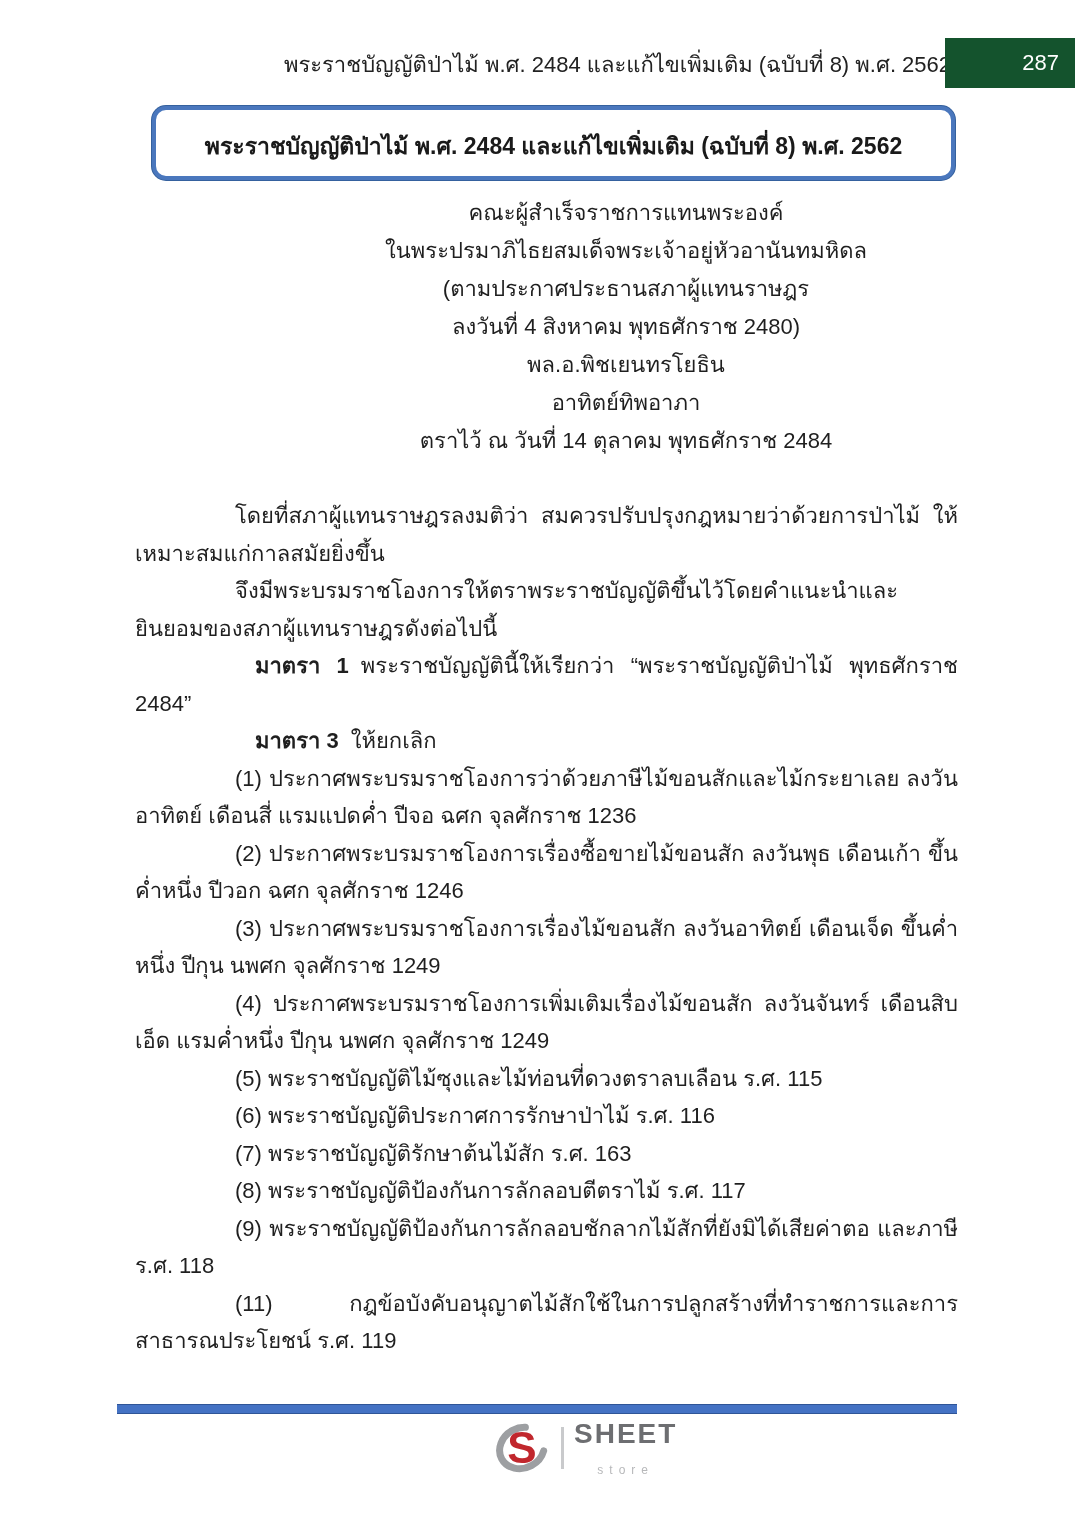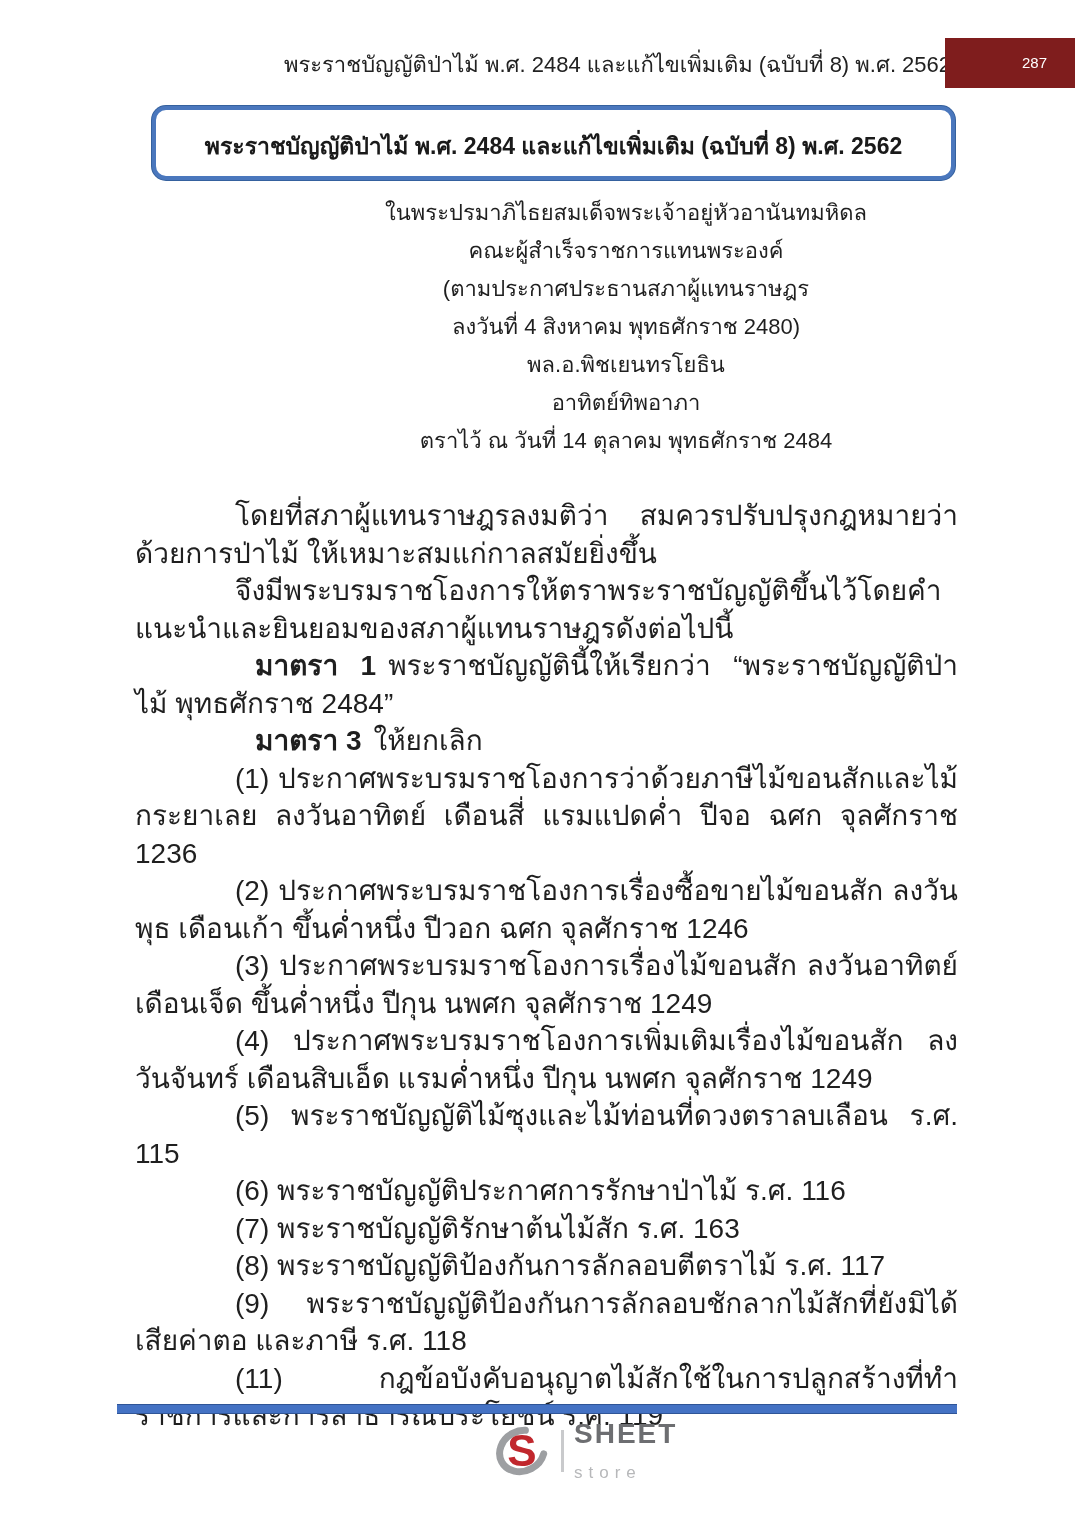--- a/index.html
+++ b/index.html
@@ -27,26 +27,26 @@
     line-height: 30px;
     color: #222;
     white-space: nowrap;
   }
   .page-number-box {
     position: absolute;
     top: 38px;
     right: 0;
     width: 130px;
     height: 50px;
-    background: #7f1d1d;
+    background: #14532d;
     color: #ffffff;
-    font-size: 15px;
+    font-size: 22px;
     line-height: 50px;
     text-align: right;
-    padding-right: 28px;
+    padding-right: 16px;
     box-sizing: border-box;
   }
   
   .title-box {
     position: absolute;
     top: 106px;
     left: 152px;
     width: 803px;
     height: 74px;
     box-sizing: border-box;
@@ -75,21 +75,21 @@
     font-size: 22px;
     line-height: 38px;
     color: #1f1f1f;
   }
   
   .doc-body {
     position: absolute;
     top: 497px;
     left: 135px;
     width: 823px;
-    font-size: 28px;
+    font-size: 22px;
     line-height: 37.5px;
     color: #1f1f1f;
   }
   .para {
     margin: 0;
     text-indent: 100px;
     text-align: justify;
   }
   .lead { font-weight: bold; }
   .lead:not(:empty) { margin-right: 12px; margin-left: 20px; }
@@ -121,30 +121,31 @@
   }
   .logo-divider {
     width: 3px;
     height: 42px;
     background: #c9cacc;
   }
   .logo-text {
     display: flex;
     flex-direction: column;
     justify-content: center;
+    text-align: center;
   }
   .logo-brand {
     font-size: 28px;
     font-weight: bold;
     color: #6d6e71;
     letter-spacing: 2px;
     line-height: 1;
   }
   .logo-sub {
-    font-size: 17px;
+    font-size: 12px;
     color: #b7b8ba;
     letter-spacing: 6px;
     line-height: 1;
     margin-top: 16px;
   }
 </style>
 </head>
 <body>
 
 <div class="page">
@@ -153,22 +154,22 @@
 
   <div class="page-number-box">
     <span>287</span>
   </div>
 
   <div class="title-box">
     <span>พระราชบัญญัติป่าไม้ พ.ศ. 2484 และแก้ไขเพิ่มเติม (ฉบับที่ 8) พ.ศ. 2562</span>
   </div>
 
   <div class="preamble">
+    <div>คณะผู้สำเร็จราชการแทนพระองค์</div>
     <div>ในพระปรมาภิไธยสมเด็จพระเจ้าอยู่หัวอานันทมหิดล</div>
-    <div>คณะผู้สำเร็จราชการแทนพระองค์</div>
     <div>(ตามประกาศประธานสภาผู้แทนราษฎร</div>
     <div>ลงวันที่ 4 สิงหาคม พุทธศักราช 2480)</div>
     <div>พล.อ.พิชเยนทรโยธิน</div>
     <div>อาทิตย์ทิพอาภา</div>
     <div>ตราไว้ ณ วันที่ 14 ตุลาคม พุทธศักราช 2484</div>
   </div>
 
   <div class="doc-body">
     <p class="para"><b class="lead"></b><sup></sup><span>โดยที่สภาผู้แทนราษฎรลงมติว่า สมควรปรับปรุงกฎหมายว่าด้วยการป่าไม้ ให้เหมาะสมแก่กาลสมัยยิ่งขึ้น</span></p>
     <p class="para"><b class="lead"></b><sup></sup><span>จึงมีพระบรมราชโองการให้ตราพระราชบัญญัติขึ้นไว้โดยคำแนะนำและยินยอมของสภาผู้แทนราษฎรดังต่อไปนี้</span></p>

